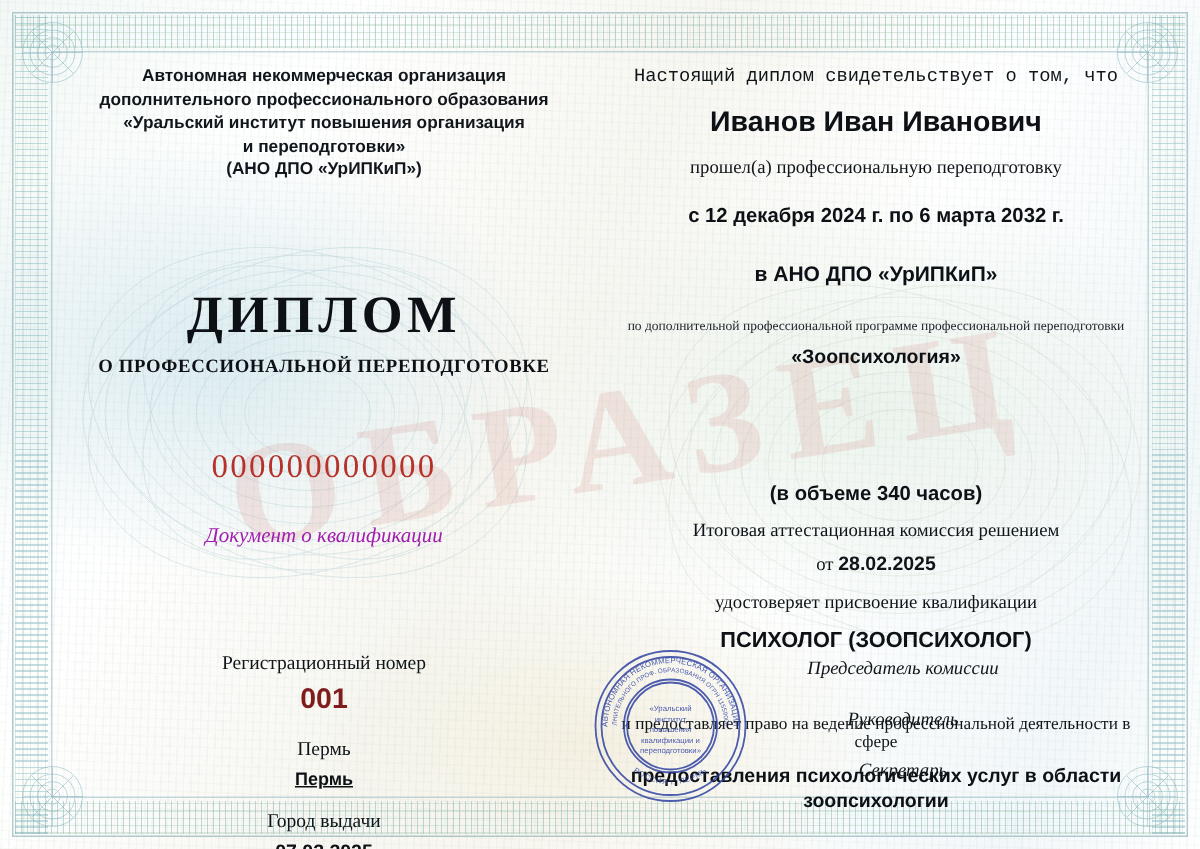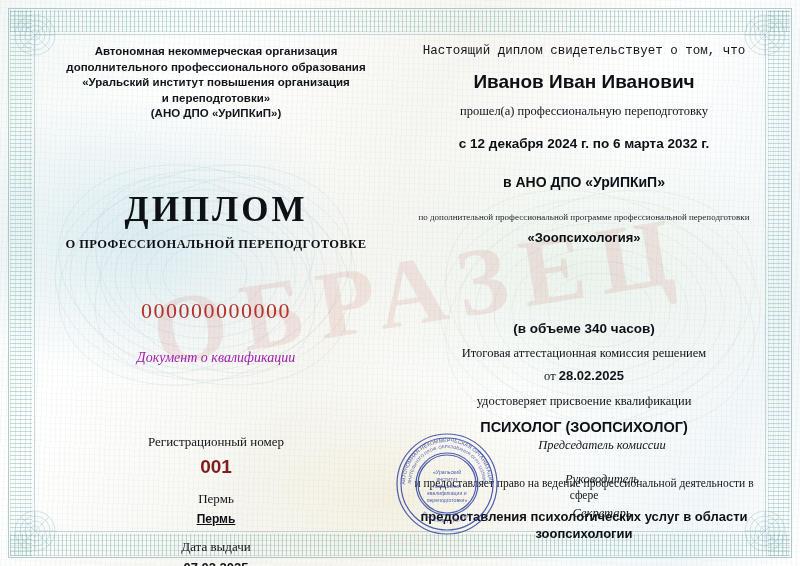--- a/index.html
+++ b/index.html
@@ -462,21 +462,21 @@
       <div class="blank-number">000000000000</div>
 
       <div class="doc-qual">Документ о квалификации</div>
 
       <div class="reg-label">Регистрационный номер</div>
       <div class="reg-value">001</div>
 
       <div class="city-label">Пермь</div>
       <div class="city-value">Пермь</div>
 
-      <div class="date-label">Дата выдачи</div>
+      <div class="date-label">Город выдачи</div>
       <div class="date-value">07.03.2025</div>
     </div>
 
     <div class="col-right">
       <div class="r-intro">Настоящий диплом свидетельствует о том, что</div>
       <div class="r-name">Иванов Иван Иванович</div>
       <div class="r-passed">прошел(а) профессиональную переподготовку</div>
       <div class="r-period">с 12 декабря 2024 г. по 6 марта 2032 г.</div>
       <div class="r-at-org">в АНО ДПО «УрИПКиП»</div>
       <div class="r-program-note">по дополнительной профессиональной программе профессиональной переподготовки</div>

